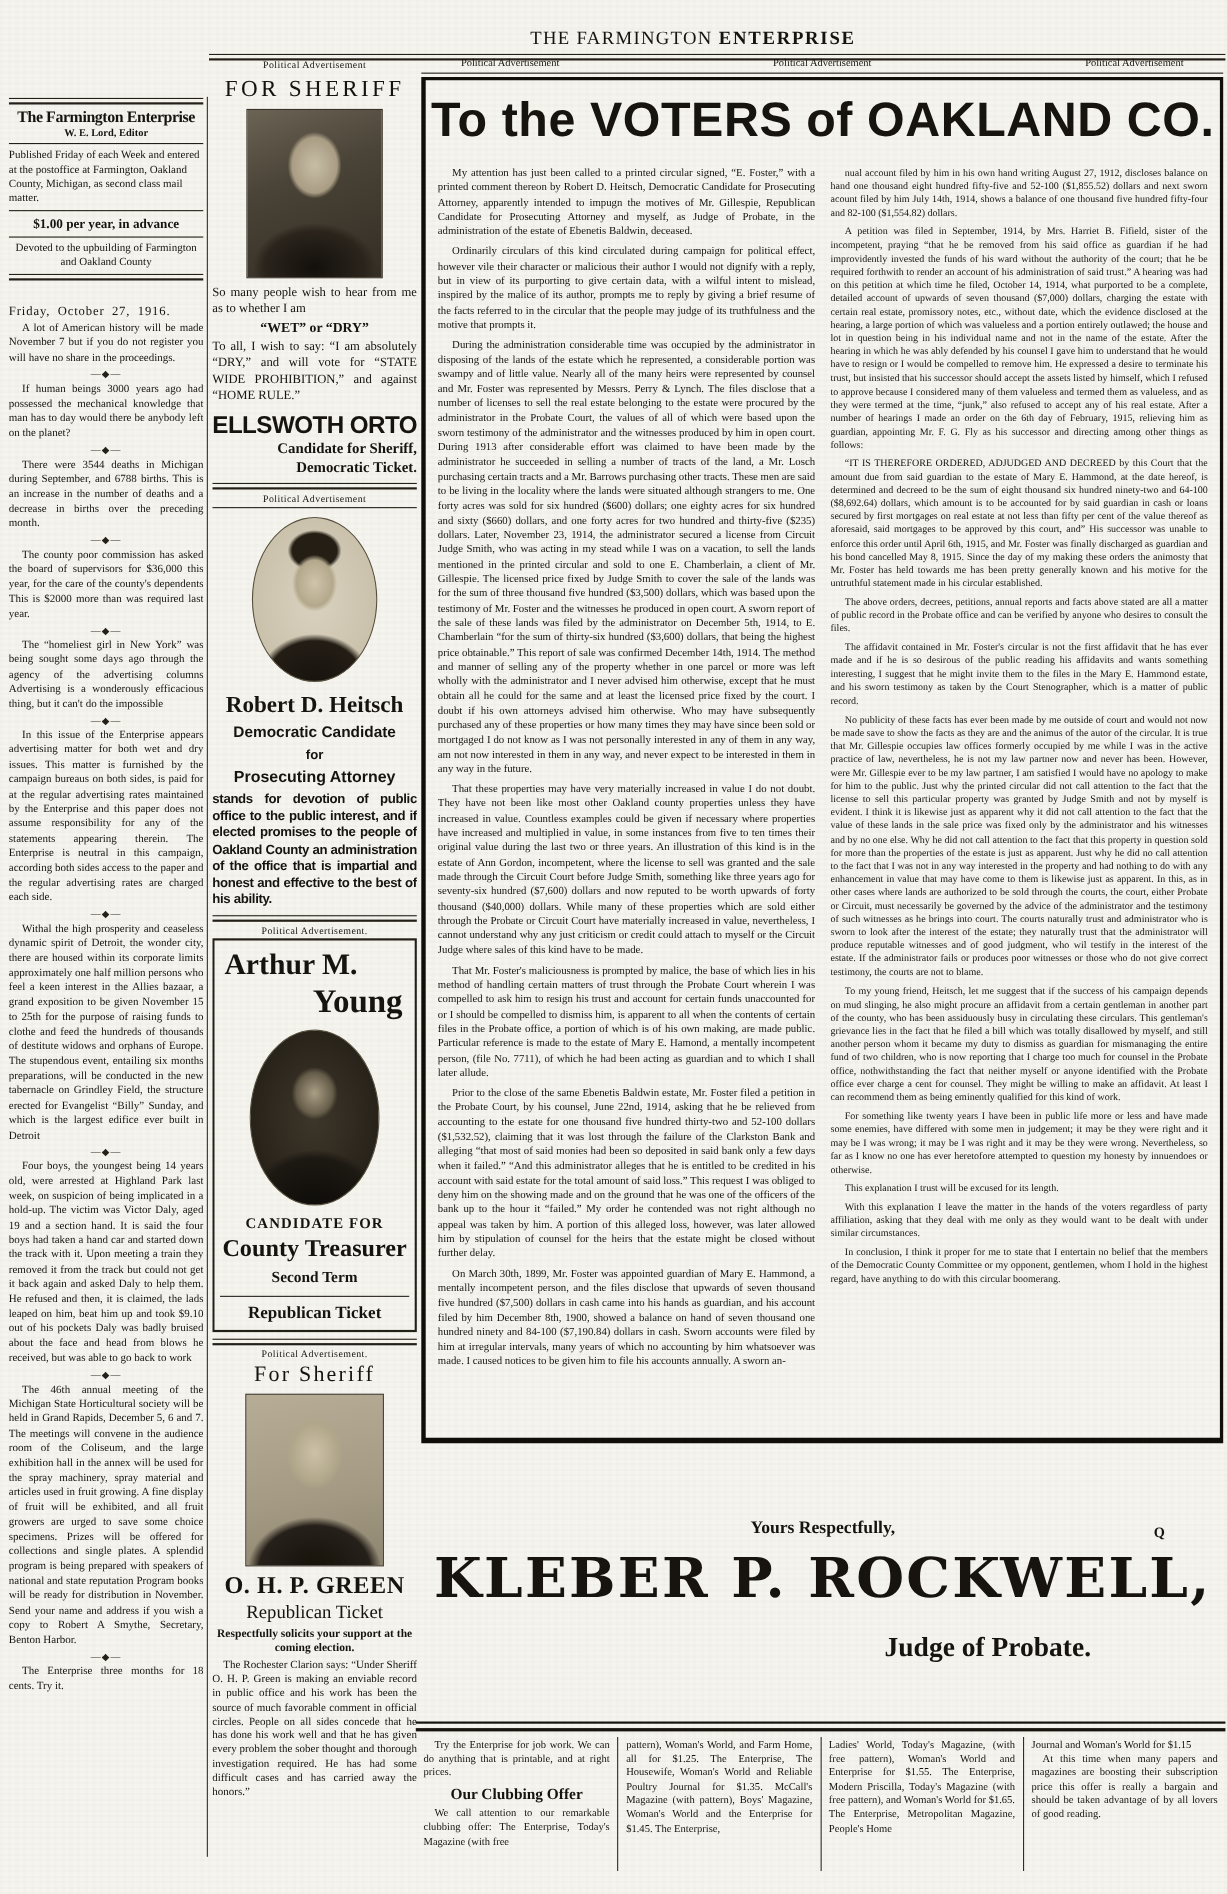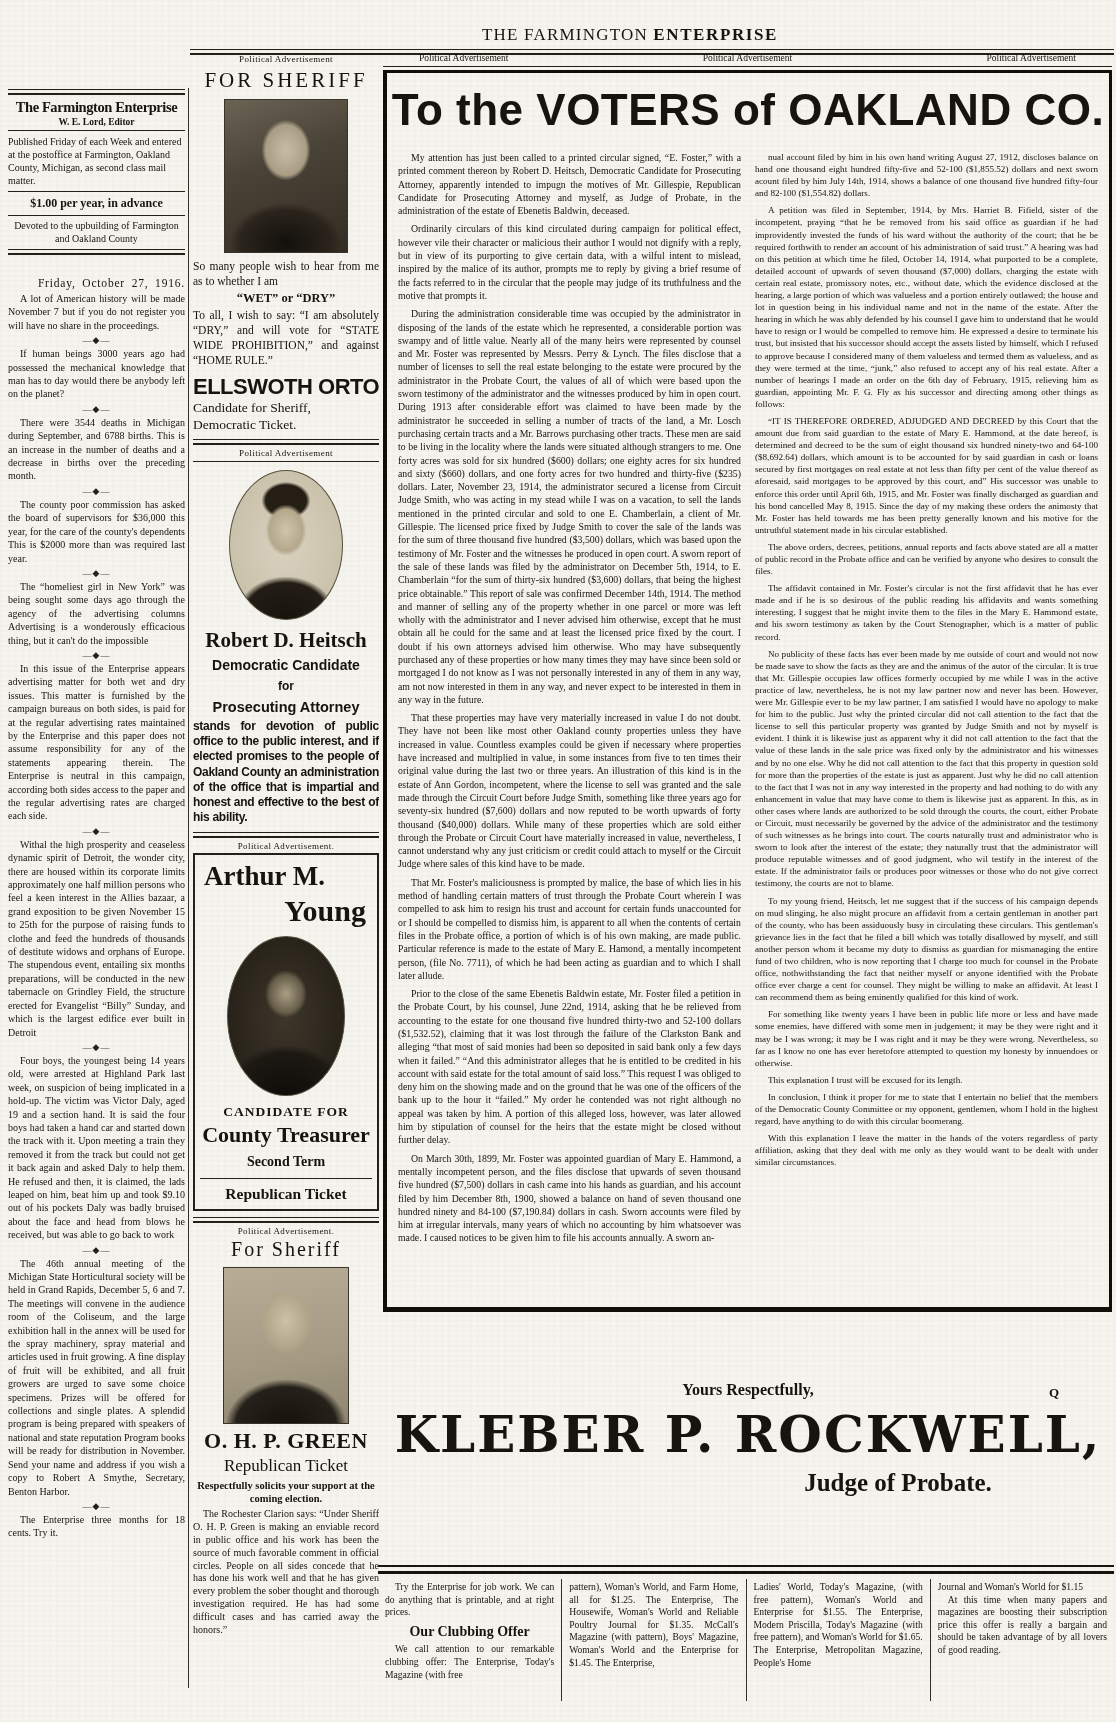--- a/index.html
+++ b/index.html
@@ -18,39 +18,39 @@
   .running-head b{font-weight:bold;letter-spacing:1.6px;}
   .head-rule{position:absolute;left:190px;top:49px;width:924px;height:3px;
       border-top:1px solid #241f17;border-bottom:2px solid #241f17;}
   
   .leftcol{position:absolute;left:8px;top:86px;width:177px;height:1612px;overflow:hidden;}
   .mh-title{font-size:14.5px;font-weight:bold;text-align:center;letter-spacing:-0.4px;white-space:nowrap;margin-top:4px;}
   .mh-editor{font-size:9.5px;font-weight:bold;text-align:center;margin:1px 0 3px;}
   .mh-pub{font-size:10px;line-height:13px;margin:4px 0;}
   .mh-price{font-size:12px;font-weight:bold;text-align:center;margin:4px 0;}
   .mh-devoted{font-size:10px;text-align:center;line-height:12.5px;margin:4px 0;}
-  .mh-date{font-size:11.5px;text-align:right;letter-spacing:0.8px;margin:22px 0 3px;word-spacing:3px;}
+  .mh-date{font-size:11.5px;text-align:left;letter-spacing:0.8px;margin:22px 0 3px;word-spacing:3px;}
   .briefs{margin-top:2px;}
   .brief-sep{text-align:center;font-size:9px;letter-spacing:1px;margin:3px 0 2px;color:#241f17;}
   .brief-text{font-size:10px;line-height:13.4px;text-align:justify;text-indent:12px;margin:0;}
   .briefs .brief:first-child .brief-sep{display:none;}
   
   .adcol{position:absolute;left:193px;top:52px;width:186px;height:1648px;overflow:hidden;}
   .ad-label{font-size:9px;text-align:center;letter-spacing:0.4px;margin:2px 0;}
   .fs-head{font-size:21px;text-align:center;letter-spacing:3px;margin:4px 0 6px;}
   .photo{margin:4px auto;border:1px solid #3a3329;}
   .photo-orton{width:122px;height:152px;
     background:radial-gradient(ellipse 34px 42px at 50% 33%,#c7bda6 0%,#a99d84 60%,rgba(80,70,55,0) 72%),
                radial-gradient(ellipse 70px 50px at 50% 94%,#13100c 0%,#2a241c 65%,rgba(42,36,28,0) 80%),
                linear-gradient(160deg,#6b6354 0%,#4a4337 40%,#332d24 100%);}
   .orton-pitch{font-size:11.5px;line-height:15px;text-align:justify;margin-top:6px;}
   .pitch-quote{text-align:center;font-weight:bold;font-size:12.5px;margin:2px 0;}
   .orton-name{font-size:22px;font-weight:bold;text-align:center;font-family:"Liberation Sans",sans-serif;
       letter-spacing:-0.5px;margin-top:6px;white-space:nowrap;}
-  .orton-sub{font-size:13.5px;font-weight:normal;text-align:left;line-height:16.5px;}
+  .orton-sub{font-size:13.5px;font-weight:bold;text-align:right;line-height:16.5px;}
   .oval{border-radius:50%;margin:8px auto;border:1px solid #57503f;}
   .photo-heitsch{width:112px;height:148px;
     background:radial-gradient(ellipse 30px 38px at 50% 40%,#cfc5ac 0%,#b4a88c 55%,rgba(0,0,0,0) 68%),
                radial-gradient(ellipse 34px 26px at 50% 20%,#241e15 0%,#241e15 60%,rgba(0,0,0,0) 72%),
                radial-gradient(ellipse 62px 52px at 50% 100%,#17130e 0%,#231d15 70%,rgba(0,0,0,0) 82%),
                radial-gradient(ellipse 80px 110px at 50% 50%,#d9d2bf 0%,#c9c0aa 75%,#b3a890 100%);}
   .heitsch-name{font-size:21px;font-weight:bold;text-align:center;margin-top:0;white-space:nowrap;}
   .heitsch-l1{font-size:14px;font-weight:bold;text-align:center;margin-top:4px;font-family:"Liberation Sans",sans-serif;}
   .heitsch-for{font-size:12px;font-weight:bold;text-align:center;margin:6px 0;font-family:"Liberation Sans",sans-serif;}
   .heitsch-l3{font-size:14.5px;font-weight:bold;text-align:center;margin-bottom:4px;font-family:"Liberation Sans",sans-serif;}
@@ -84,21 +84,21 @@
   .headline{font-size:44px;font-weight:bold;font-family:"Liberation Sans",sans-serif;text-align:center;
       margin-top:12px;letter-spacing:0.5px;white-space:nowrap;}
   .cols{display:flex;gap:14px;padding:0 11px;margin-top:16px;}
   .acol{flex:1;min-width:0;}
   .acol1{height:1226px;overflow:hidden;font-size:9.8px;line-height:13.3px;}
   .acol2{height:1192px;overflow:hidden;font-size:9.1px;line-height:12.1px;}
   .art-p{margin:0 0 5px 0;text-align:justify;text-indent:13px;}
   .sig{position:absolute;left:0;right:0;top:1308px;text-align:center;}
   .sig-sal{font-size:16px;font-weight:bold;}
   .sig-name{font-size:50px;font-weight:bold;font-family:"DejaVu Serif",serif;letter-spacing:2px;margin-top:6px;white-space:nowrap;}
-  .sig-title{font-size:25px;font-weight:bold;margin-top:5px;padding-left:300px;}
+  .sig-title{font-size:25px;font-weight:bold;margin-top:20px;padding-left:300px;}
   .artifact{position:absolute;right:50px;top:1312px;font-size:13px;font-weight:bold;}
   
   .bottom{position:absolute;left:378px;top:1565px;width:736px;}
   .b-rule{height:4px;border-top:2px solid #17130e;border-bottom:3px solid #17130e;}
   .b-cols{display:flex;margin-top:5px;height:122px;overflow:hidden;}
   .b-col{flex:1;min-width:0;padding:2px 7px 0;font-size:9.6px;line-height:12.6px;}
   .b-col + .b-col{border-left:1px solid #332d24;}
   .b-p{margin:0;text-align:justify;text-indent:10px;}
   .b-head{font-size:14px;font-weight:bold;text-align:center;margin:7px 0 5px;}
   .b-price-line{margin:0;text-indent:0;}
@@ -254,22 +254,22 @@
 
       <p class="art-p">nual account filed by him in his own hand writing August 27, 1912, discloses balance on hand one thousand eight hundred fifty-five and 52-100 ($1,855.52) dollars and next sworn acount filed by him July 14th, 1914, shows a balance of one thousand five hundred fifty-four and 82-100 ($1,554.82) dollars.</p>
           <p class="art-p">A petition was filed in September, 1914, by Mrs. Harriet B. Fifield, sister of the incompetent, praying “that he be removed from his said office as guardian if he had improvidently invested the funds of his ward without the authority of the court; that he be required forthwith to render an account of his administration of said trust.” A hearing was had on this petition at which time he filed, October 14, 1914, what purported to be a complete, detailed account of upwards of seven thousand ($7,000) dollars, charging the estate with certain real estate, promissory notes, etc., without date, which the evidence disclosed at the hearing, a large portion of which was valueless and a portion entirely outlawed; the house and lot in question being in his individual name and not in the name of the estate. After the hearing in which he was ably defended by his counsel I gave him to understand that he would have to resign or I would be compelled to remove him. He expressed a desire to terminate his trust, but insisted that his successor should accept the assets listed by himself, which I refused to approve because I considered many of them valueless and termed them as valueless, and as they were termed at the time, “junk,” also refused to accept any of his real estate. After a number of hearings I made an order on the 6th day of February, 1915, relieving him as guardian, appointing Mr. F. G. Fly as his successor and directing among other things as follows:</p>
           <p class="art-p">“IT IS THEREFORE ORDERED, ADJUDGED AND DECREED by this Court that the amount due from said guardian to the estate of Mary E. Hammond, at the date hereof, is determined and decreed to be the sum of eight thousand six hundred ninety-two and 64-100 ($8,692.64) dollars, which amount is to be accounted for by said guardian in cash or loans secured by first mortgages on real estate at not less than fifty per cent of the value thereof as aforesaid, said mortgages to be approved by this court, and” His successor was unable to enforce this order until April 6th, 1915, and Mr. Foster was finally discharged as guardian and his bond cancelled May 8, 1915. Since the day of my making these orders the animosty that Mr. Foster has held towards me has been pretty generally known and his motive for the untruthful statement made in his circular established.</p>
           <p class="art-p">The above orders, decrees, petitions, annual reports and facts above stated are all a matter of public record in the Probate office and can be verified by anyone who desires to consult the files.</p>
           <p class="art-p">The affidavit contained in Mr. Foster's circular is not the first affidavit that he has ever made and if he is so desirous of the public reading his affidavits and wants something interesting, I suggest that he might invite them to the files in the Mary E. Hammond estate, and his sworn testimony as taken by the Court Stenographer, which is a matter of public record.</p>
           <p class="art-p">No publicity of these facts has ever been made by me outside of court and would not now be made save to show the facts as they are and the animus of the autor of the circular. It is true that Mr. Gillespie occupies law offices formerly occupied by me while I was in the active practice of law, nevertheless, he is not my law partner now and never has been. However, were Mr. Gillespie ever to be my law partner, I am satisfied I would have no apology to make for him to the public. Just why the printed circular did not call attention to the fact that the license to sell this particular property was granted by Judge Smith and not by myself is evident. I think it is likewise just as apparent why it did not call attention to the fact that the value of these lands in the sale price was fixed only by the administrator and his witnesses and by no one else. Why he did not call attention to the fact that this property in question sold for more than the properties of the estate is just as apparent. Just why he did no call attention to the fact that I was not in any way interested in the property and had nothing to do with any enhancement in value that may have come to them is likewise just as apparent. In this, as in other cases where lands are authorized to be sold through the courts, the court, either Probate or Circuit, must necessarily be governed by the advice of the administrator and the testimony of such witnesses as he brings into court. The courts naturally trust and administrator who is sworn to look after the interest of the estate; they naturally trust that the administrator will produce reputable witnesses and of good judgment, who wil testify in the interest of the estate. If the administrator fails or produces poor witnesses or those who do not give correct testimony, the courts are not to blame.</p>
           <p class="art-p">To my young friend, Heitsch, let me suggest that if the success of his campaign depends on mud slinging, he also might procure an affidavit from a certain gentleman in another part of the county, who has been assiduously busy in circulating these circulars. This gentleman's grievance lies in the fact that he filed a bill which was totally disallowed by myself, and still another person whom it became my duty to dismiss as guardian for mismanaging the entire fund of two children, who is now reporting that I charge too much for counsel in the Probate office, nothwithstanding the fact that neither myself or anyone identified with the Probate office ever charge a cent for counsel. They might be willing to make an affidavit. At least I can recommend them as being eminently qualified for this kind of work.</p>
           <p class="art-p">For something like twenty years I have been in public life more or less and have made some enemies, have differed with some men in judgement; it may be they were right and it may be I was wrong; it may be I was right and it may be they were wrong. Nevertheless, so far as I know no one has ever heretofore attempted to question my honesty by innuendoes or otherwise.</p>
           <p class="art-p">This explanation I trust will be excused for its length.</p>
+          <p class="art-p">With this explanation I leave the matter in the hands of the voters regardless of party affiliation, asking that they deal with me only as they would want to be dealt with under similar circumstances.</p>
           <p class="art-p">In conclusion, I think it proper for me to state that I entertain no belief that the members of the Democratic County Committee or my opponent, gentlemen, whom I hold in the highest regard, have anything to do with this circular boomerang.</p>
-          <p class="art-p">With this explanation I leave the matter in the hands of the voters regardless of party affiliation, asking that they deal with me only as they would want to be dealt with under similar circumstances.</p>
         </div>
     </div>
 
     <div class="artifact">Q</div>
 
     <div class="sig">
       <div class="sig-sal">Yours Respectfully,</div>
       <div class="sig-name">KLEBER P. ROCKWELL,</div>
       <div class="sig-title">Judge of Probate.</div>
     </div>

